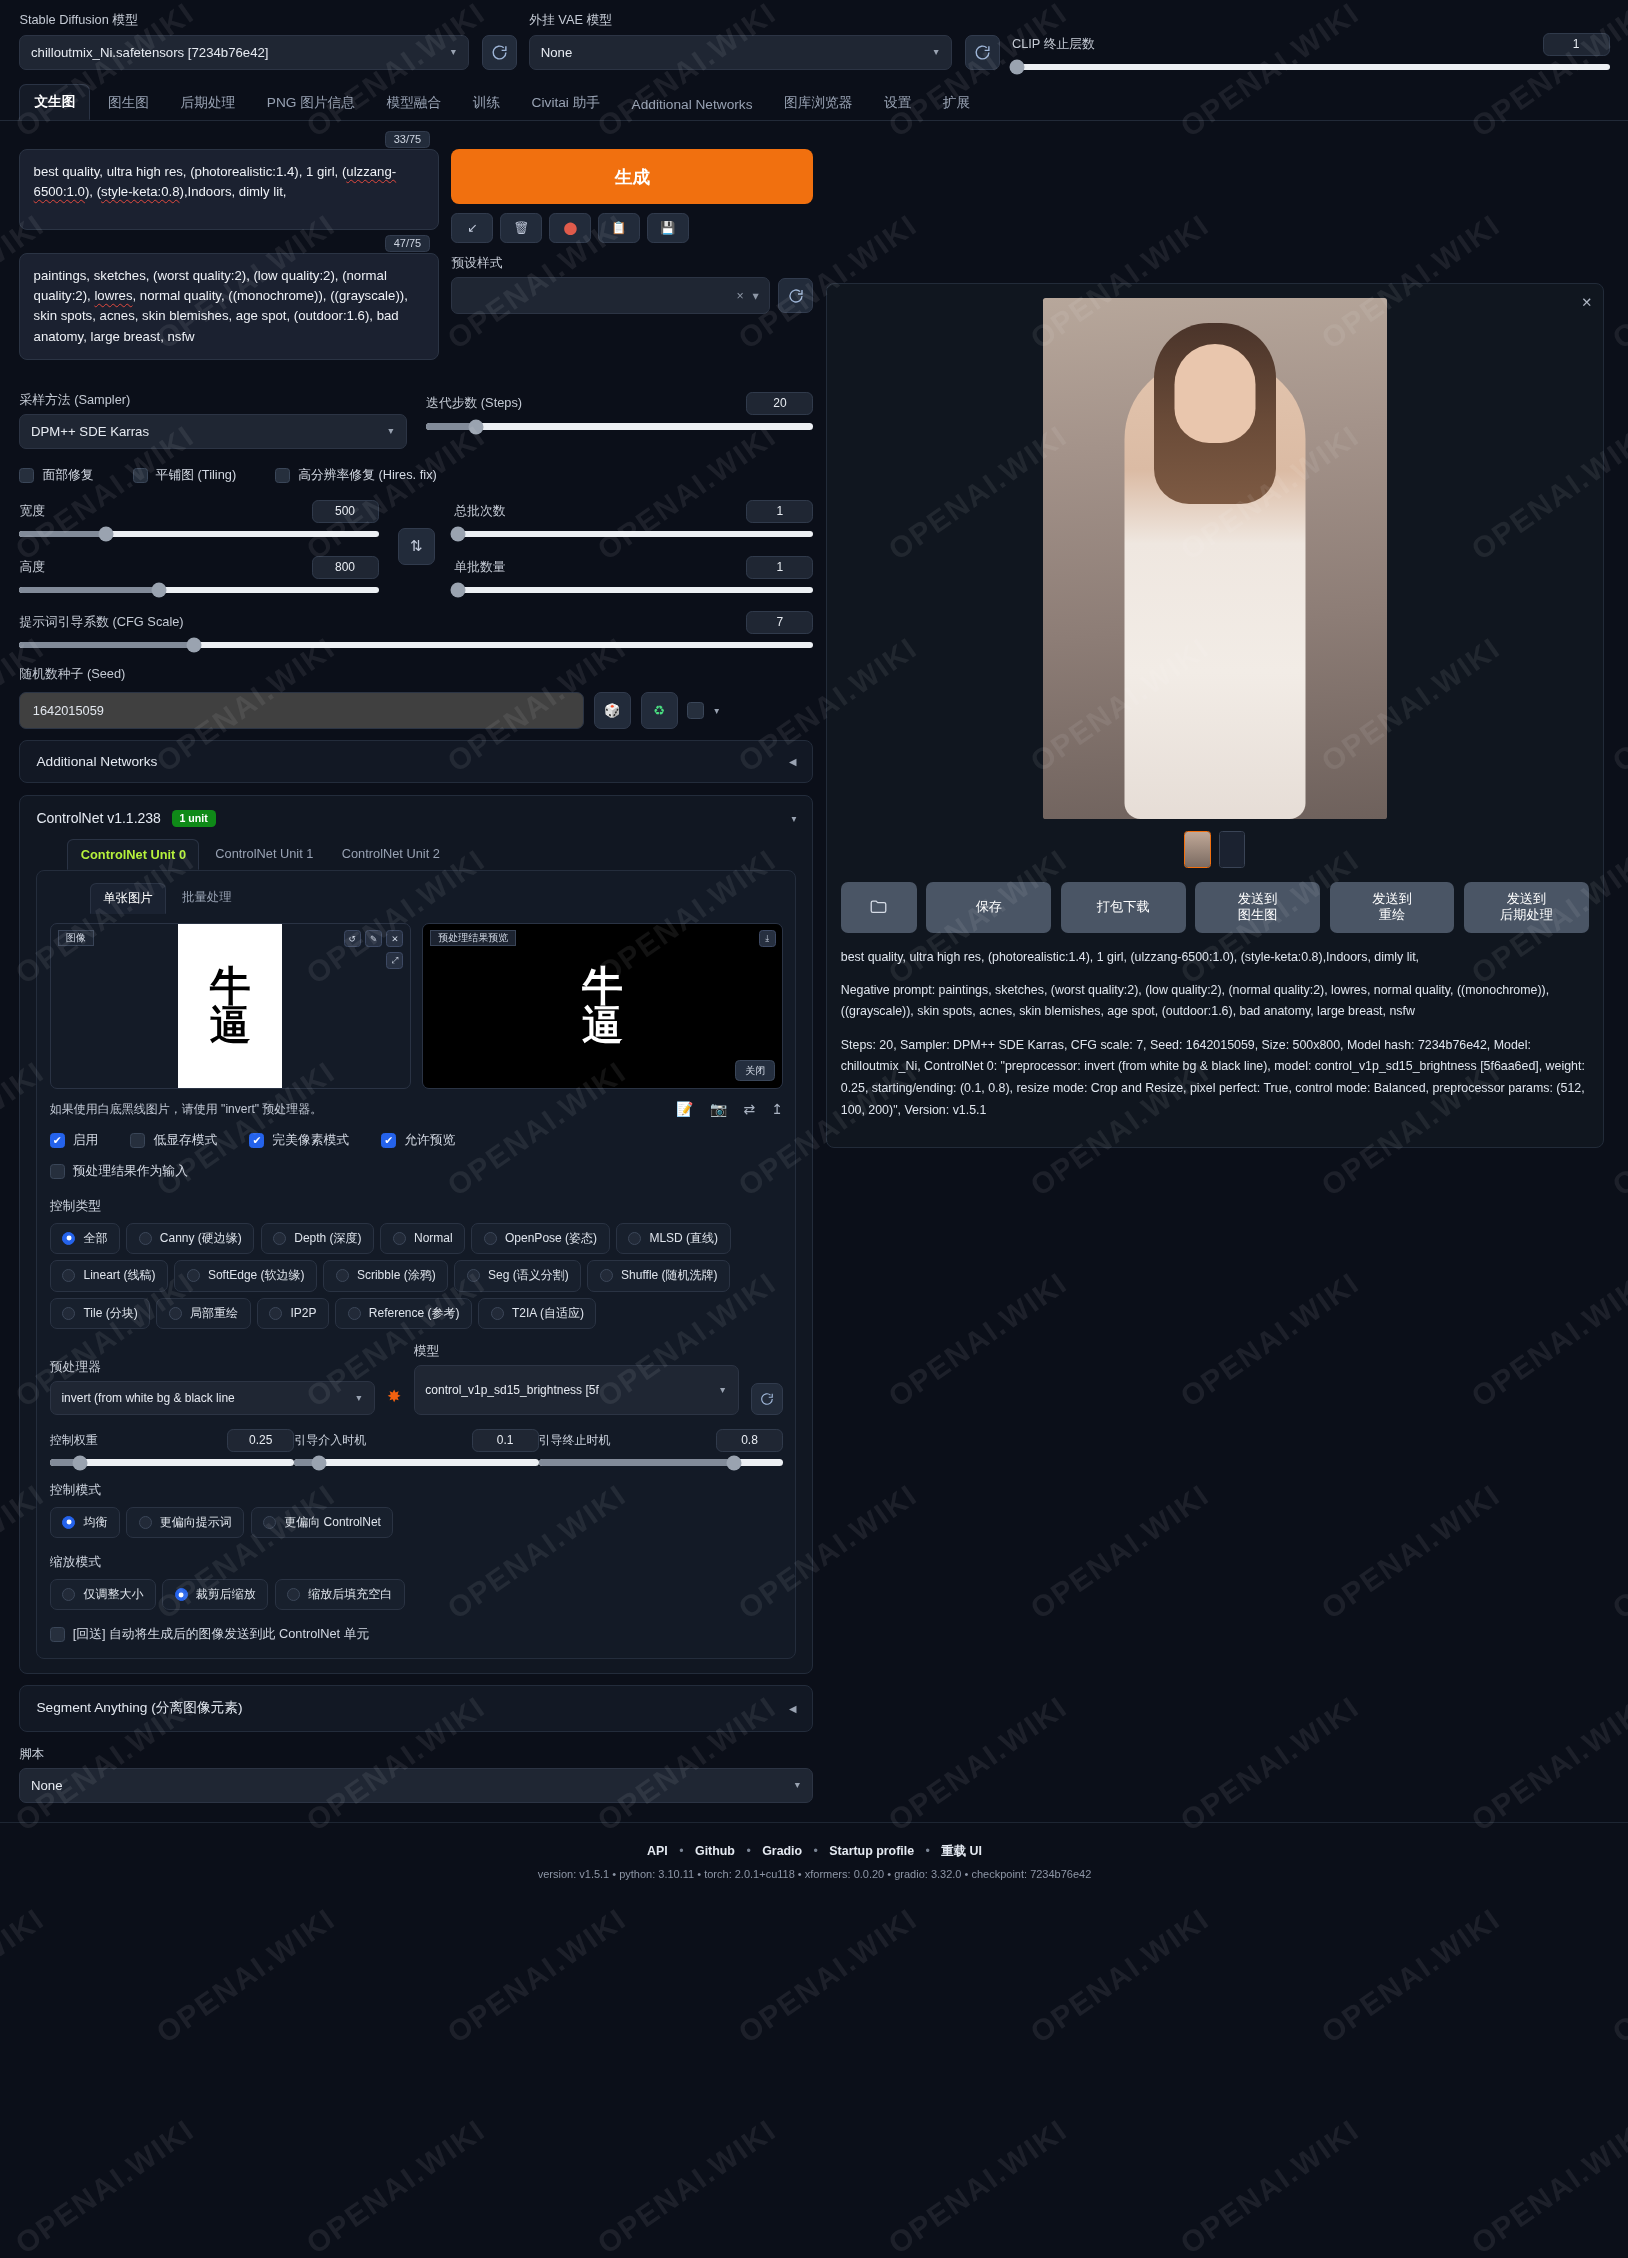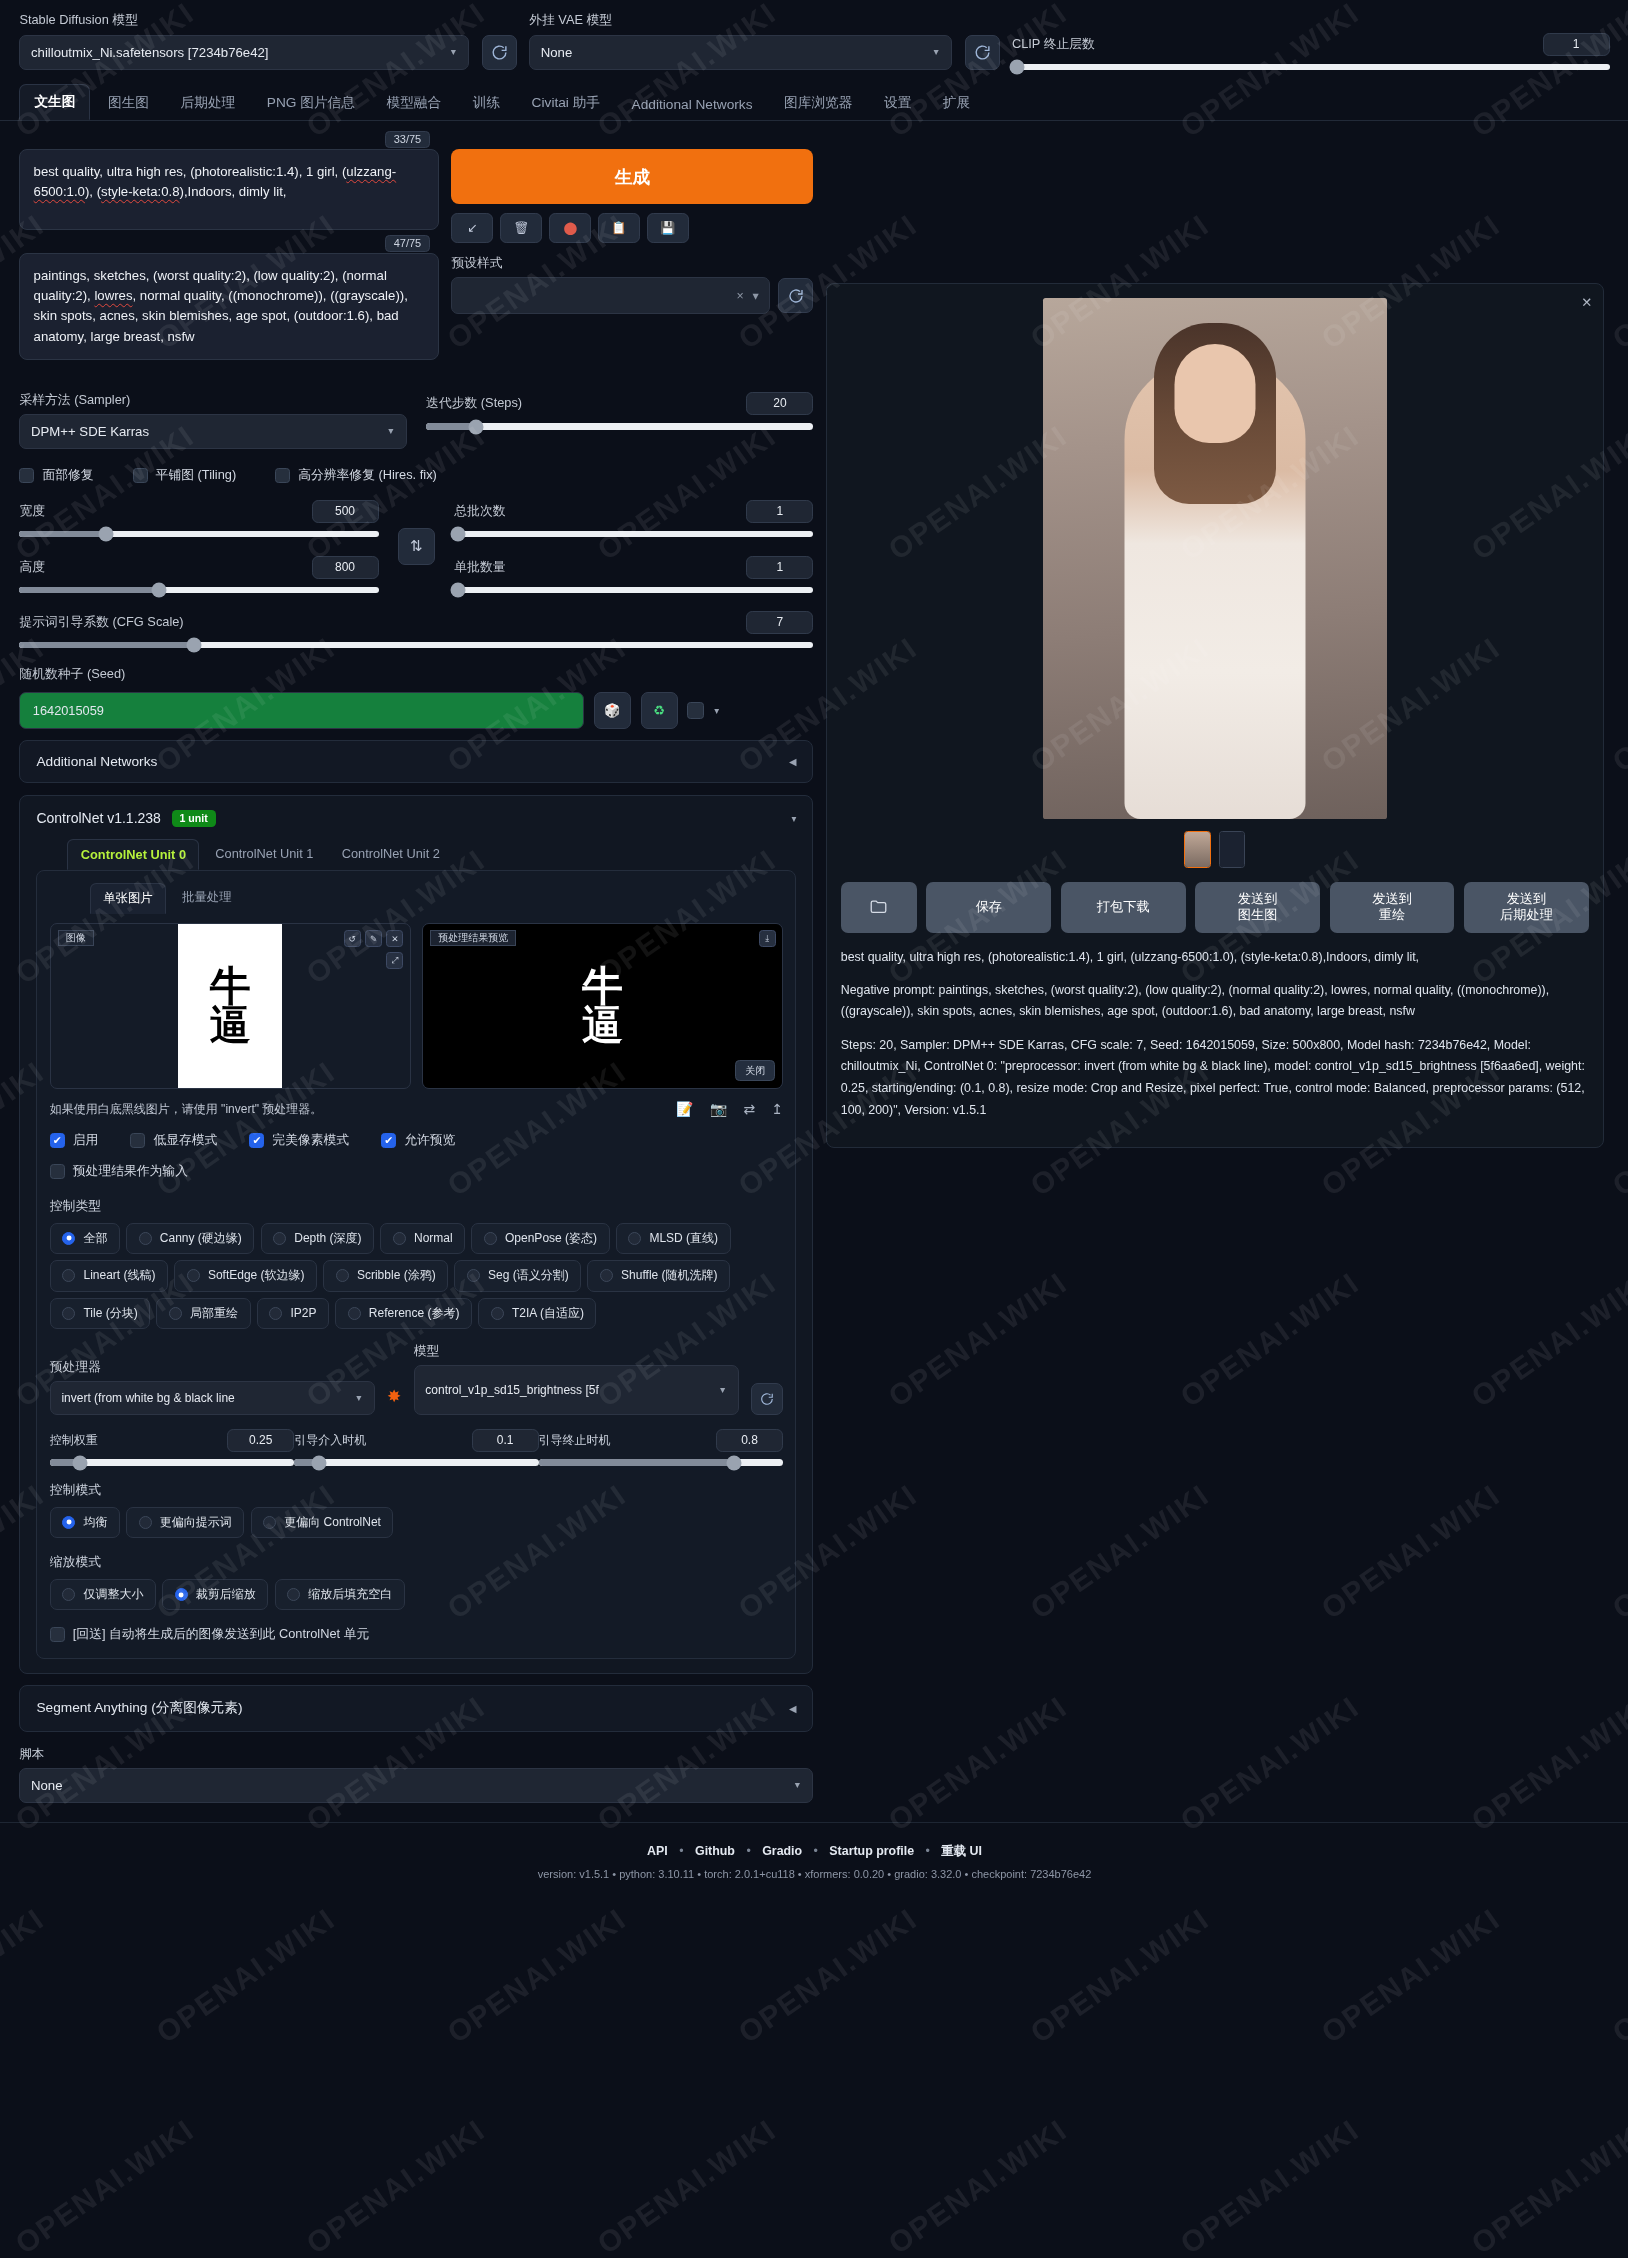--- a/index.html
+++ b/index.html
@@ -104,21 +104,21 @@
   .box.on::after {
     content: "✔"; position: absolute; inset: 0; color: #fff; font-size: 10.6px;
     display: flex; align-items: center; justify-content: center;
   }
   .swapbtn {
     width: 37px; height: 37px; border-radius: 7px; background: #222b3a; border: 0.9px solid #313b4d;
     display: flex; align-items: center; justify-content: center; color: #c3cbdb; font-size: 15px;
   }
   .seedrow { display: flex; align-items: center; gap: 9.7px; margin-top: 8.8px; }
   .seedbox {
-    flex: 1; height: 37px; background: #15803d; border: 0.9px solid #2b3444; border-radius: 7px;
+    flex: 1; height: 37px; background: #404040; border: 0.9px solid #2b3444; border-radius: 7px;
     display: flex; align-items: center; padding: 0 12.4px; font-size: 12.8px; color: #e2e7ee;
   }
   .rbtn {
     width: 37px; height: 37px; border-radius: 7px; background: #222b3a; border: 0.9px solid #313b4d;
     display: flex; align-items: center; justify-content: center; font-size: 13.2px;
   }
   .rbtn.green { color: #4ade80; }
 
   
   .acc {

